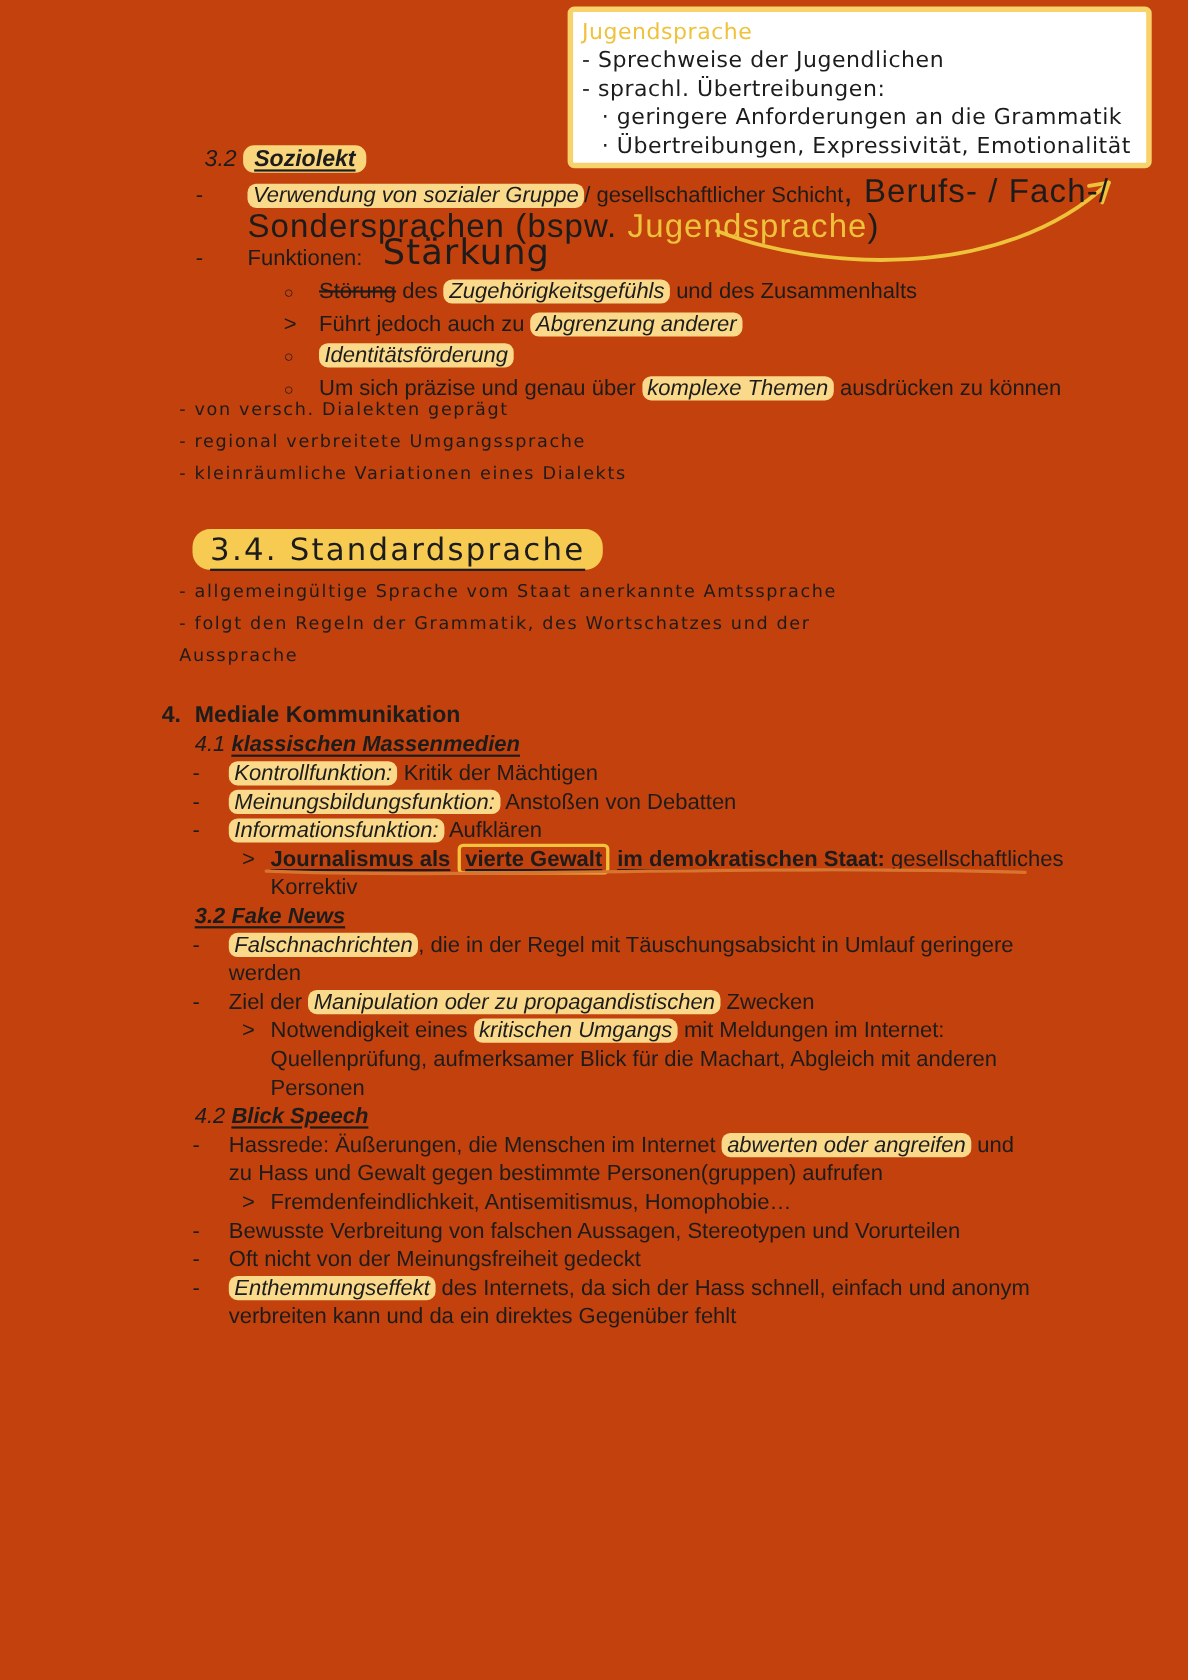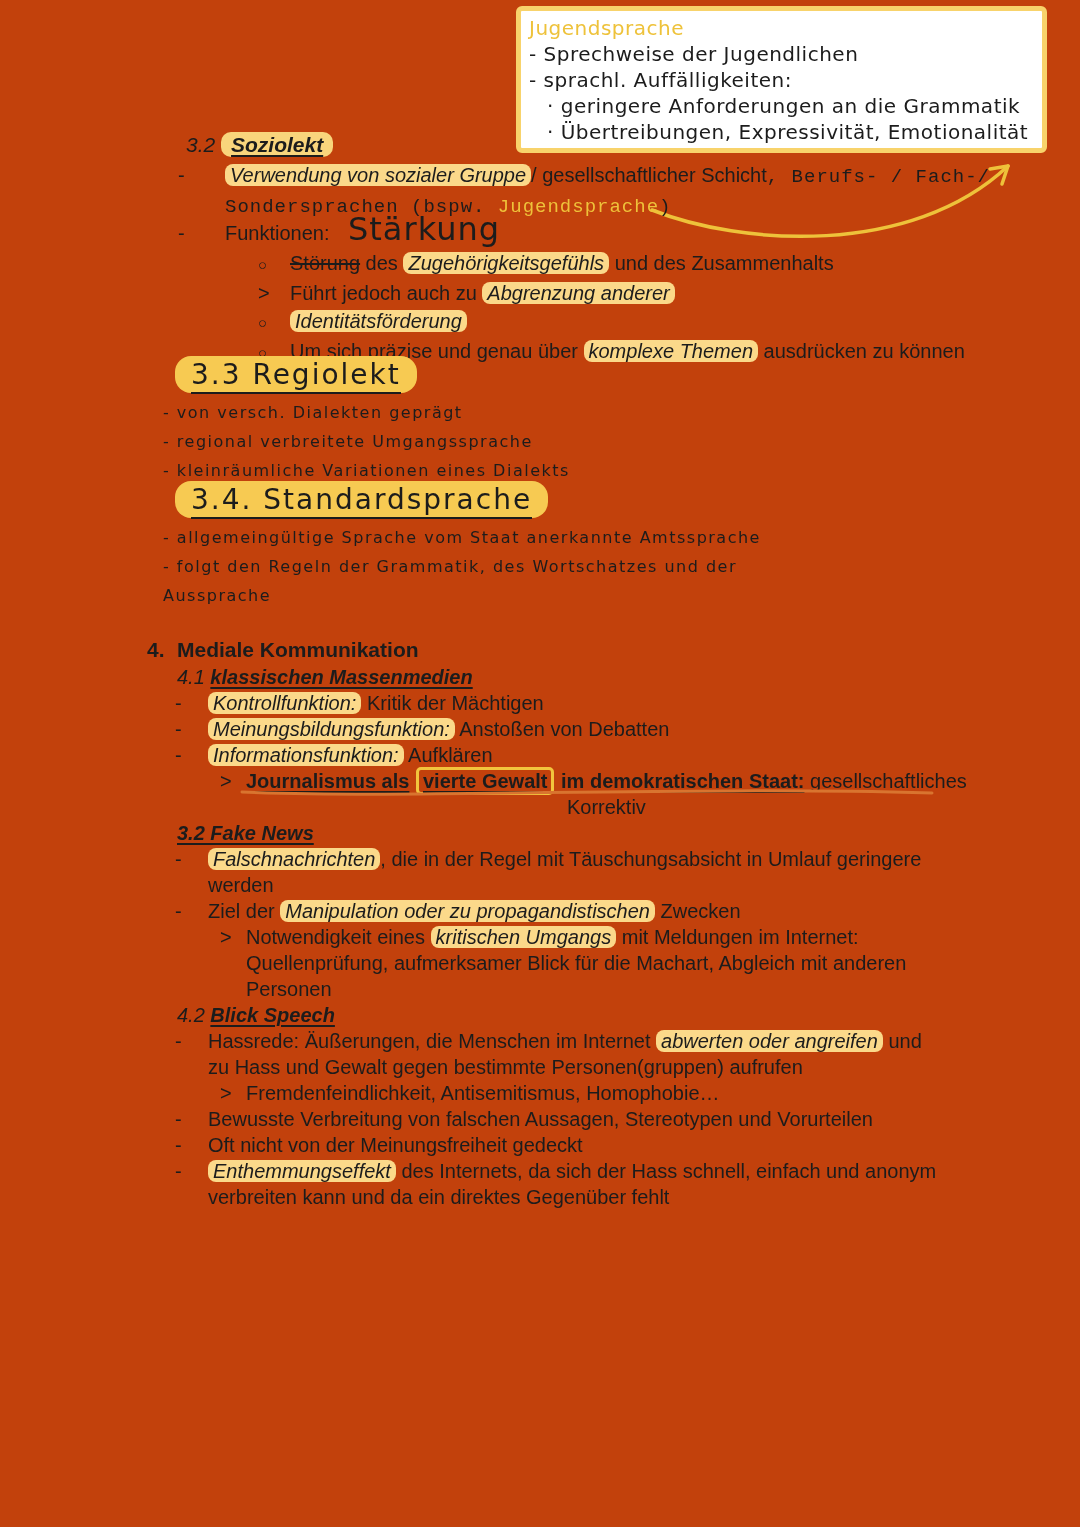--- a/index.html
+++ b/index.html
@@ -19,50 +19,50 @@
         border-radius:6px;box-sizing:border-box;padding:4px 8px;background:#ffffff;}
   .jbox .hand{font-size:20px;line-height:26px;letter-spacing:0.5px;white-space:nowrap;}
   .jbox .sub{padding-left:18px;}
   
   .soz{position:absolute;left:178px;top:130px;width:880px;}
   .soz .heading{margin-left:8px;font-size:21px;line-height:30px;}
   .soz .drow{display:flex;align-items:baseline;}
   .soz .dbul{width:47px;flex:none;}
   .soz .orow{display:flex;align-items:baseline;margin-left:80px;}
   .soz .obul{width:32px;flex:none;font-size:15px;}
-  .handbig{font-family:Liberation Mono, monospace;font-size:19px;letter-spacing:1px;text-align:center;}
+  .handbig{font-family:Liberation Sans, sans-serif;font-size:30px;letter-spacing:1px;text-align:center;}
   .correction{position:absolute;left:170px;top:86px;font-size:32px;}
   
   .hsec{position:absolute;}
   .hsec .hline{font-size:16px;line-height:27px;letter-spacing:1.5px;margin-top:2px;}
   .hsec .pill{font-size:28px;letter-spacing:2px;margin-left:12px;margin-bottom:4px;}
   .pill .u2{border-bottom:2.5px solid #1c1c1c;padding-bottom:1px;text-decoration:none;}
   
   .med{position:absolute;left:147px;top:636px;width:845px;}
   .med .h4{display:flex;font-size:21px;line-height:28px;font-weight:bold;}
   .med .h4 .num{width:30px;flex:none;}
   .med .subhead{margin-left:30px;font-style:italic;line-height:26px;}
   .med .drow{display:flex;align-items:baseline;margin-left:28px;}
   .med .dbul{width:33px;flex:none;}
   .med .srow{display:flex;align-items:baseline;margin-left:73px;}
   .med .sbul{width:26px;flex:none;}
   .vbox{border:3px solid #f2c43d;border-radius:5px;padding:0 4px;margin:0 1px;}
-  .jrow-content{position:relative;text-align:center;}
+  .jrow-content{position:relative;}
   .orange-line{position:absolute;left:-6px;top:16px;pointer-events:none;}
   .arrow-svg{position:absolute;left:640px;top:148px;pointer-events:none;}
 </style>
 </head>
 <body>
 
 <div class="page">
 
   <div class="jbox">
     <div class="hand yellowink">Jugendsprache</div>
     <div class="hand">- Sprechweise der Jugendlichen</div>
-    <div class="hand">- sprachl. Auffälligkeiten:</div>
+    <div class="hand">- sprachl. Übertreibungen:</div>
     <div class="hand sub">· geringere Anforderungen an die Grammatik</div>
     <div class="hand sub">· Übertreibungen, Expressivität, Emotionalität</div>
   </div>
 
   <svg class="arrow-svg" width="412" height="125" viewBox="0 0 412 125">
     <path d="M 12 62 C 100 97, 270 110, 368 18" fill="none" stroke="#eec23a" stroke-width="3.5" stroke-linecap="round"></path>
     <path d="M 368 18 L 350 21 M 368 18 L 362 36" fill="none" stroke="#eec23a" stroke-width="3.5" stroke-linecap="round"></path>
   </svg>
 
   <div class="soz typed" style="position:absolute;">
@@ -103,23 +103,20 @@
     </div>
     <div class="orow" style="margin-top:2px;">
       <span class="obul">○</span>
       <div>
         <span>Um sich präzise und genau über </span><span class="hl">komplexe Themen</span><span> ausdrücken zu können</span>
       </div>
     </div>
   </div>
 
   <div class="hsec hand" style="left:163px;top:356px;width:700px;">
-    <div class="pill">
-      <span class="u2">3.3 Regiolekt</span>
-    </div>
     <div class="hline">- von versch. Dialekten geprägt</div>
     <div class="hline">- regional verbreitete Umgangssprache</div>
     <div class="hline">- kleinräumliche Variationen eines Dialekts</div>
   </div>
 
   <div class="hsec hand" style="left:163px;top:481px;width:900px;">
     <div class="pill">
       <span class="u2">3.4. Standardsprache</span>
     </div>
     <div class="hline">- allgemeingültige Sprache vom Staat anerkannte Amtssprache</div>

